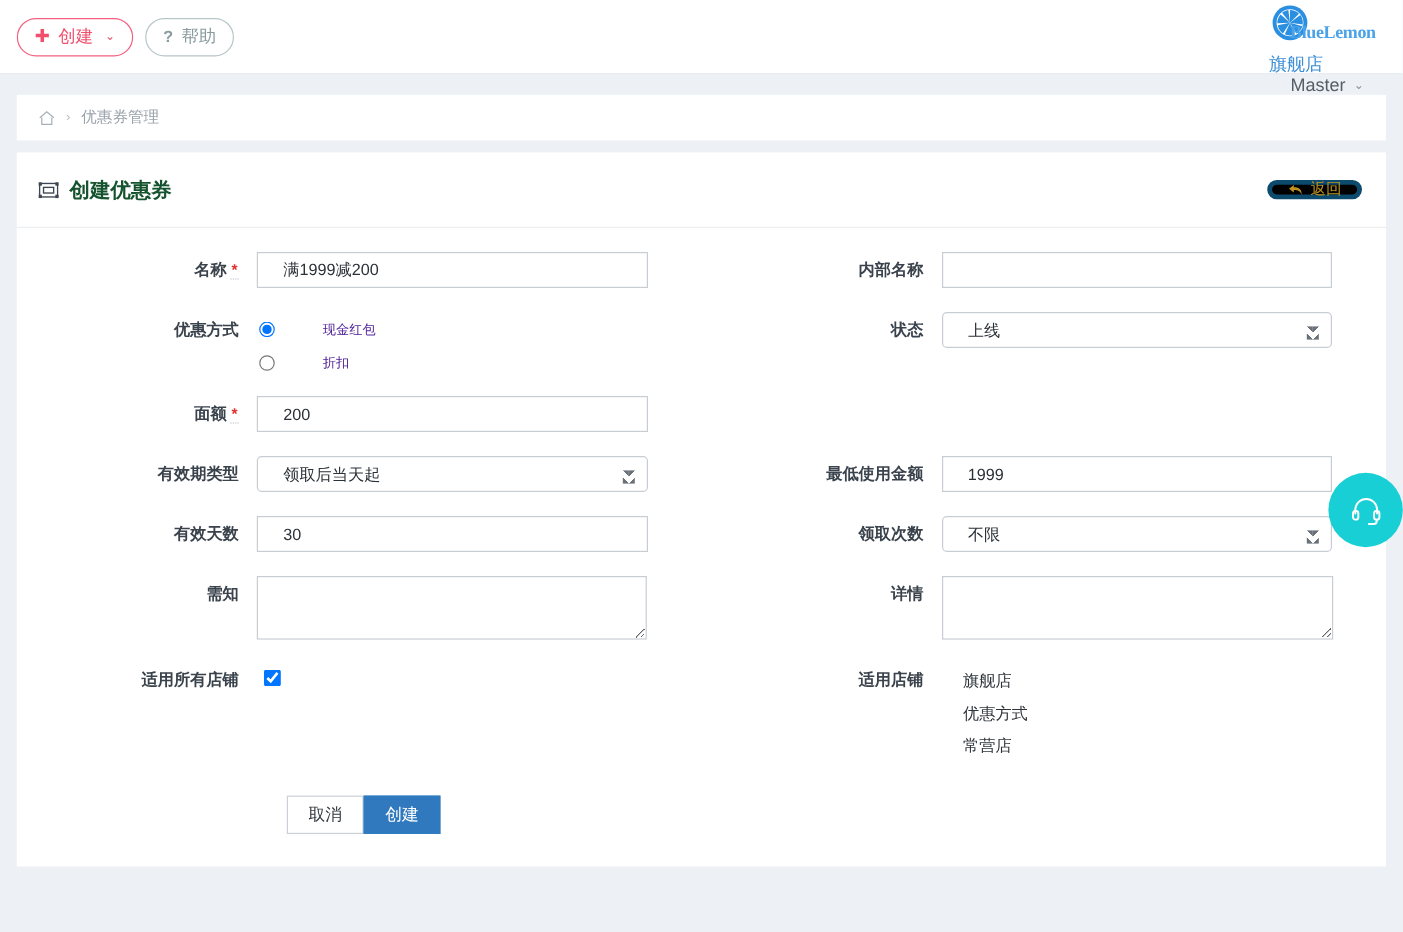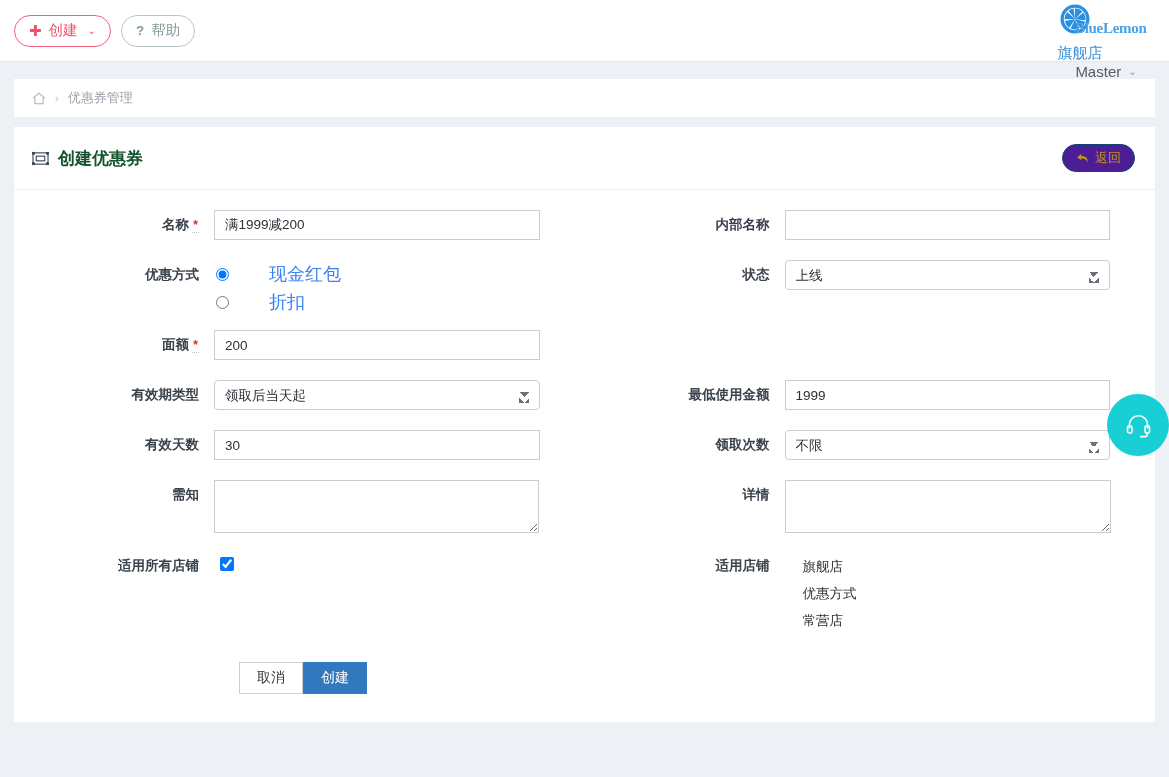--- a/index.html
+++ b/index.html
@@ -109,24 +109,24 @@
     border-bottom: 1px solid #eceef1;
     position: relative;
   }
   .card-title {
     display: flex; align-items: center; gap: 9px;
     font-size: 17px; font-weight: bold; color: #14532d;
   }
   .btn-back {
     margin-left: auto;
     display: inline-flex; align-items: center; gap: 6px;
-    height: 28px; padding: 0 13px;
-    border: 1px solid #0c4a6e;
+    height: 16px; padding: 0 13px;
+    border: 4px solid #0c4a6e;
     border-radius: 15px;
-    color: #bf9320; background: #4c1d95;
+    color: #bf9320; background: #000000;
     font-size: 13px; cursor: pointer;
   }
 
   
   .form {
     padding: 20px 0 0 0;
   }
   .row {
     display: flex;
     width: 100%;
@@ -154,21 +154,21 @@
   }
   .ctl { flex: 1; padding-right: 16px; }
 
   .inp {
     width: 326px;
     height: 30px;
     border: 1px solid #c8cdd4;
     background: #fff;
     font-size: 13.5px;
     color: #2b3138;
-    padding: 0 10px;
+    padding: 0 21px;
     font-family: inherit;
     outline: none;
     border-radius: 0;
   }
   .inp.wide { width: 325px; }
   select.inp {
     -webkit-appearance: none; appearance: none;
     border-radius: 4px;
     padding-right: 26px;
     background-image:
@@ -190,21 +190,21 @@
     resize: both;
     line-height: 1.4;
   }
   .radio-line {
     display: flex; align-items: center;
     height: 28px;
   }
   .radio-line input[type=radio] { margin: 0 0 0 2px; }
   .radio-line .rl-label {
     margin-left: 40px;
-    font-size: 18px; color: #3b82f6;
+    font-size: 11px; color: #4c1d95;
   }
   .chk { margin: 6px 0 0 6px; width: 14px; height: 14px; }
   .store-list { padding-top: 2px; }
   .store-item {
     font-size: 13.5px; color: #2e343b;
     line-height: 27px;
     padding-left: 18px;
   }
 
   .spacer-sm { height: 14px; }

